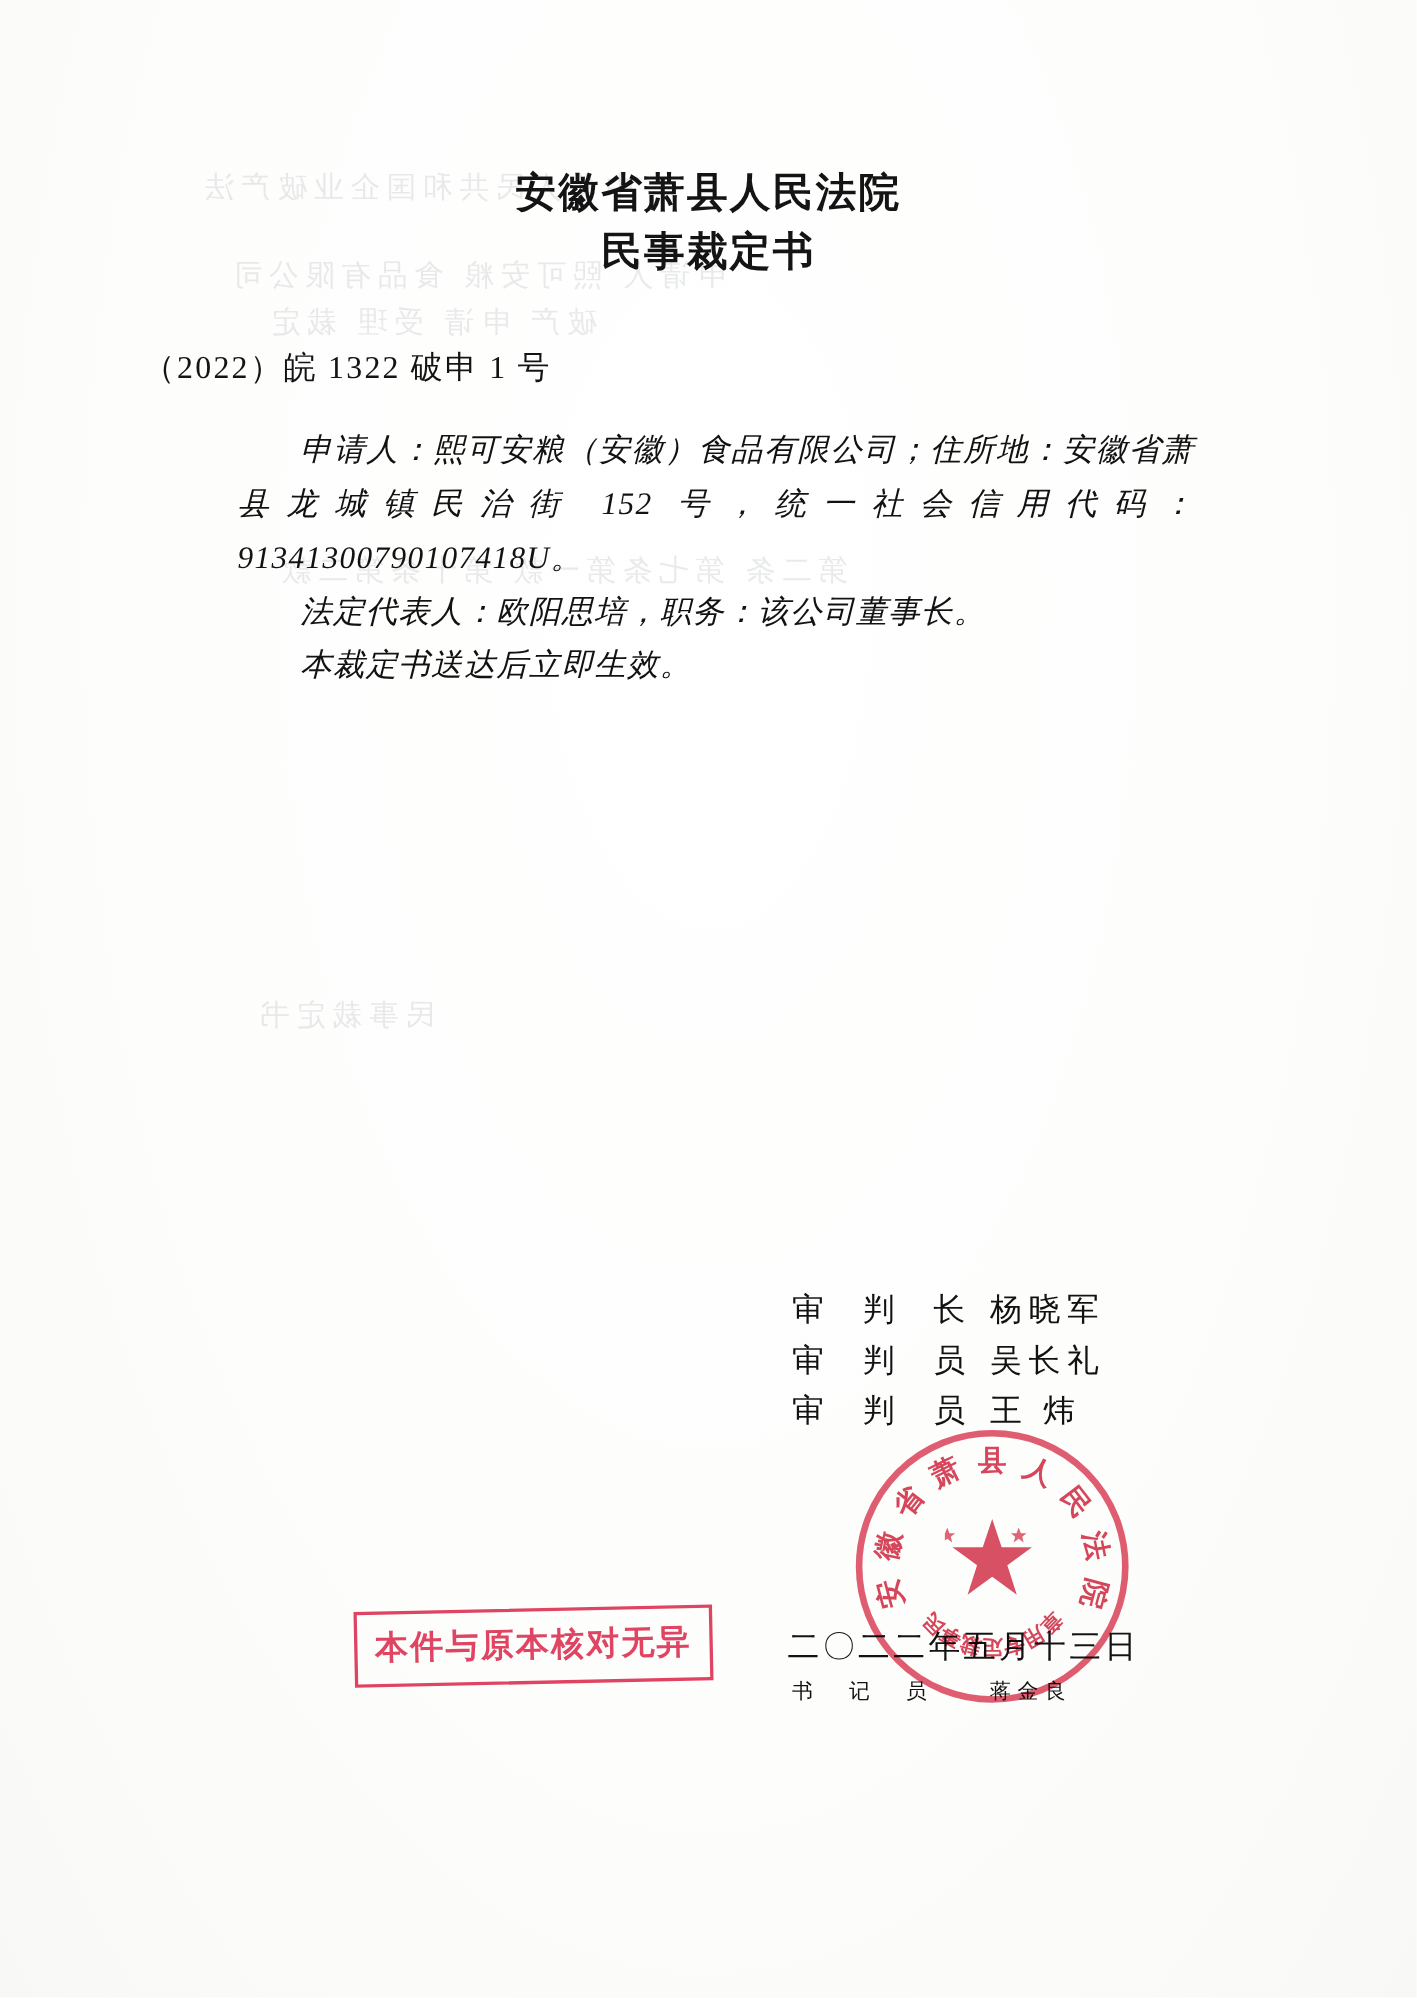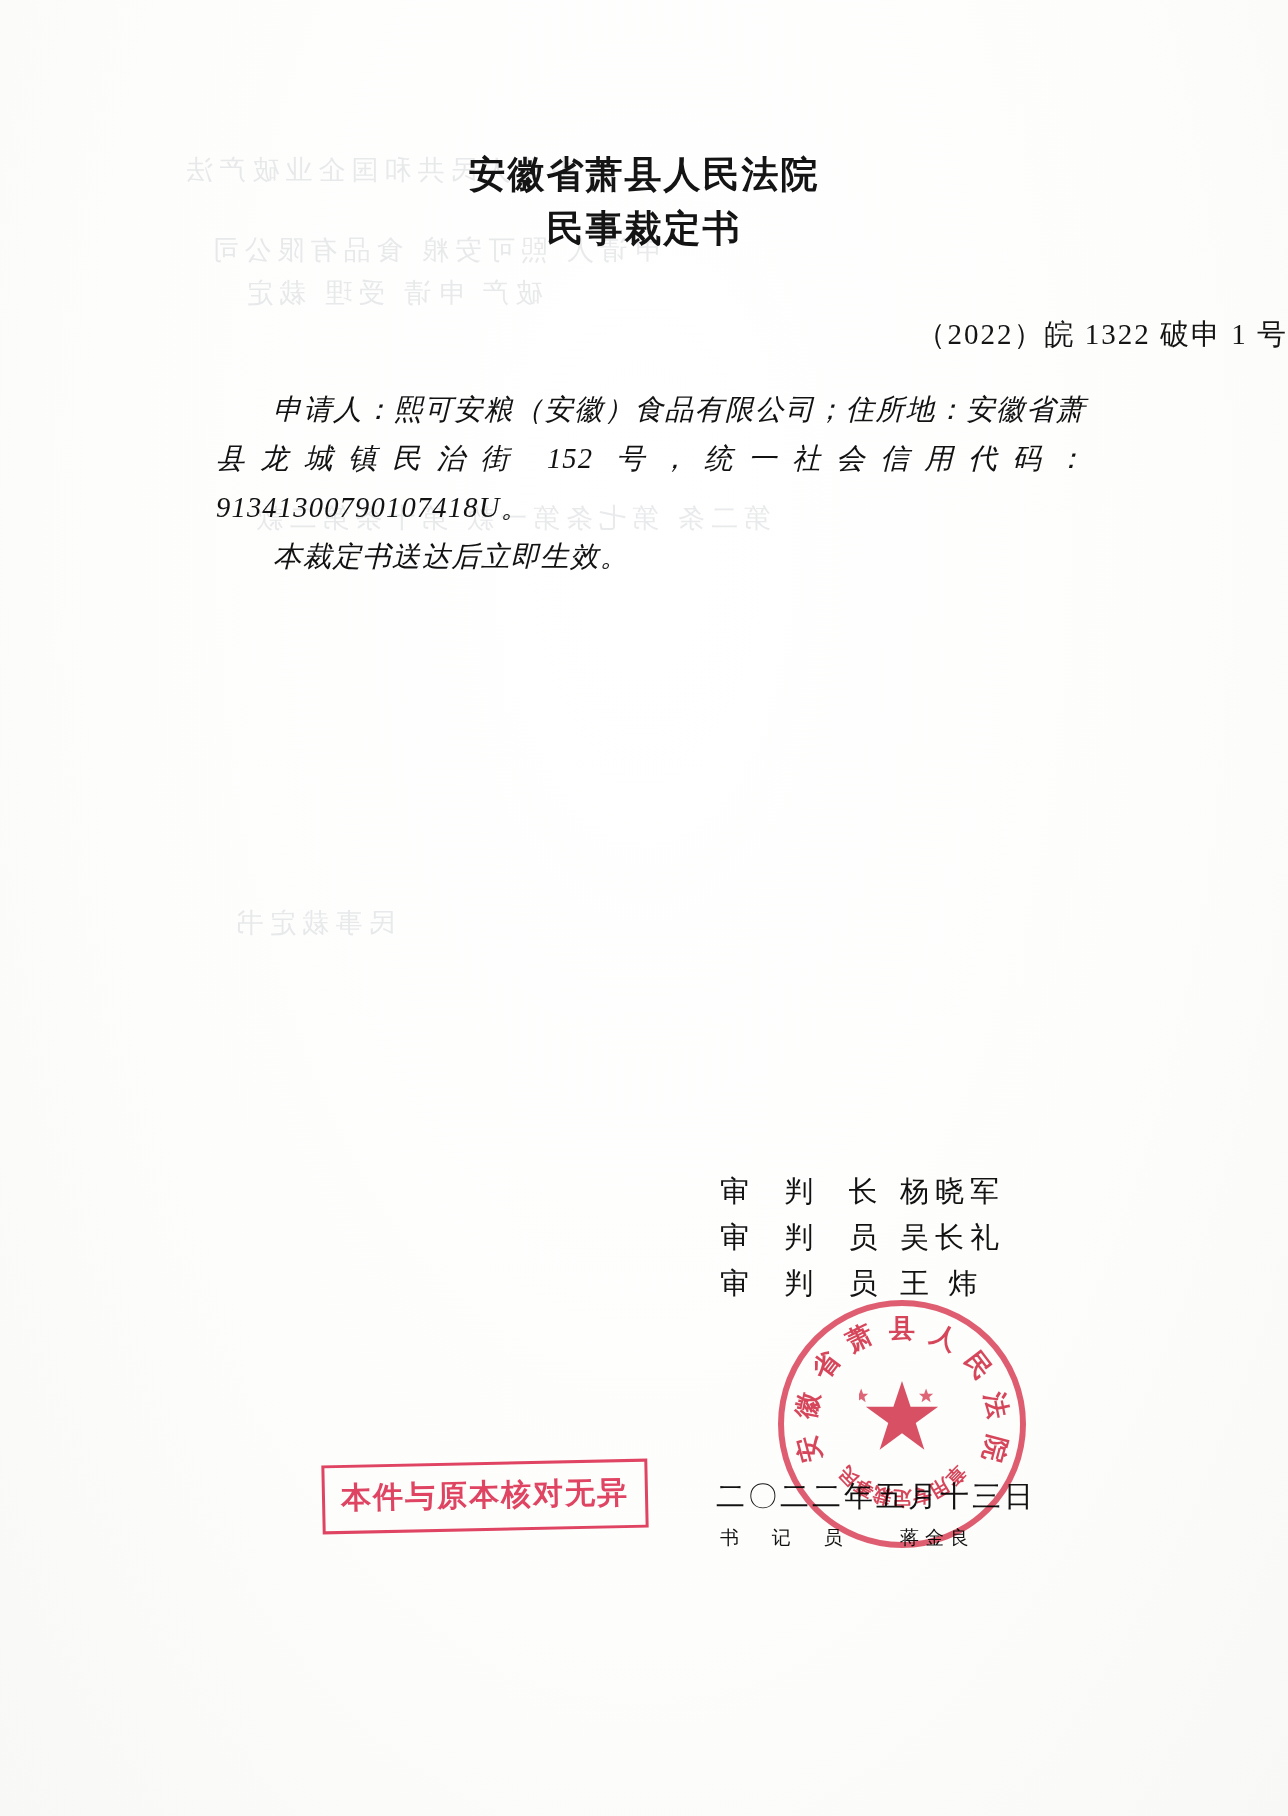--- a/index.html
+++ b/index.html
@@ -67,24 +67,25 @@
     letter-spacing: 2px;
     line-height: 54px;
     color: #141414;
   }
 
   .case-number {
     position: absolute;
     top: 315px;
     left: 0;
     width: 1288px;
-    text-align: right;
+    text-align: left;
     font-size: 29px;
     letter-spacing: 2px;
     color: #141414;
+    padding-left: 130px;
     box-sizing: border-box;
   }
 
   .body-text {
     position: absolute;
     top: 385px;
     left: 216px;
     width: 870px;
     font-size: 28.5px;
     line-height: 49px;
@@ -227,20 +228,21 @@
 
     <div class="title-block">
       <div class="court-name">安徽省萧县人民法院</div>
       <div class="doc-type">民事裁定书</div>
     </div>
 
     <div class="case-number">（2022）皖 1322 破申 1 号</div>
 
     <div class="body-text">
       <p>申请人：熙可安粮（安徽）食品有限公司；住所地：安徽省萧县龙城镇民治街 152 号，统一社会信用代码：91341300790107418U。</p>
+      <p>法定代表人：欧阳思培，职务：该公司董事长。</p>
       <p>本裁定书送达后立即生效。</p>
     </div>
 
     <div class="signatures">
       <div class="sig-row">
         <span class="sig-role">审 判 长</span>
         <span class="sig-name">杨晓军</span>
       </div>
       <div class="sig-row">
         <span class="sig-role">审 判 员</span>

